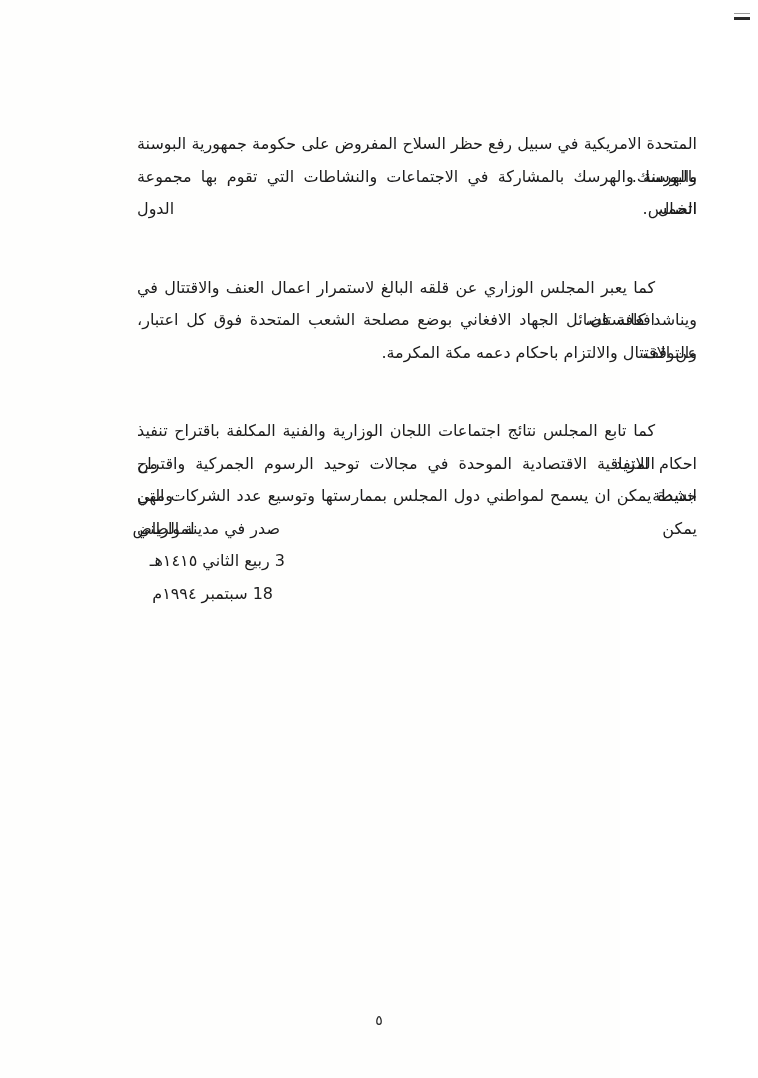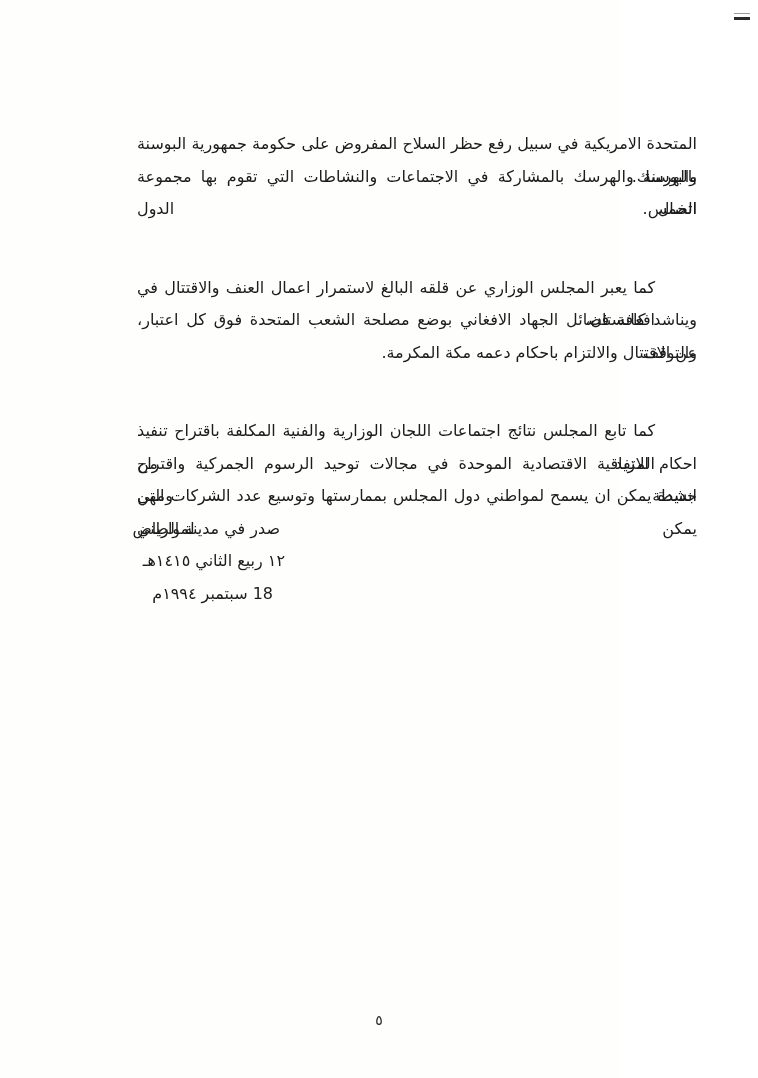--- a/index.html
+++ b/index.html
@@ -81,19 +81,19 @@
     <div class="line jl">المتحدة الامريكية في سبيل رفع حظر السلاح المفروض على حكومة جمهورية البوسنة والهرسك.</div>
     <div class="line jl">بالبوسنة والهرسك بالمشاركة في الاجتماعات والنشاطات التي تقوم بها مجموعة اتصال الدول</div>
     <div class="line end">الخمس.</div>
     <div class="line jl indent">كما يعبر المجلس الوزاري عن قلقه البالغ لاستمرار اعمال العنف والاقتتال في افغانستان،</div>
     <div class="line jl">ويناشد كافة فصائل الجهاد الافغاني بوضع مصلحة الشعب المتحدة فوق كل اعتبار، والتوقف</div>
     <div class="line end">عن الاقتتال والالتزام باحكام دعمه مكة المكرمة.</div>
     <div class="line jl indent">كما تابع المجلس نتائج اجتماعات اللجان الوزارية والفنية المكلفة باقتراح تنفيذ المزيد من</div>
     <div class="line jl">احكام الاتفاقية الاقتصادية الموحدة في مجالات توحيد الرسوم الجمركية واقتراح انشطة ومهن</div>
     <div class="line jl">جديدة يمكن ان يسمح لمواطني دول المجلس بممارستها وتوسيع عدد الشركات التي يمكن لمواطني</div>
     <div class="line sig s1">صدر في مدينة الرياض</div>
-    <div class="line sig s2">١٢ ربيع الثاني ١٤١٥هـ</div>
+    <div class="line sig s2">3 ربيع الثاني ١٤١٥هـ</div>
     <div class="line sig s3">18 سبتمبر ١٩٩٤م</div>
   </div>
 
   <div class="page-number">٥</div>
 
 </div>
 
 </body></html>

